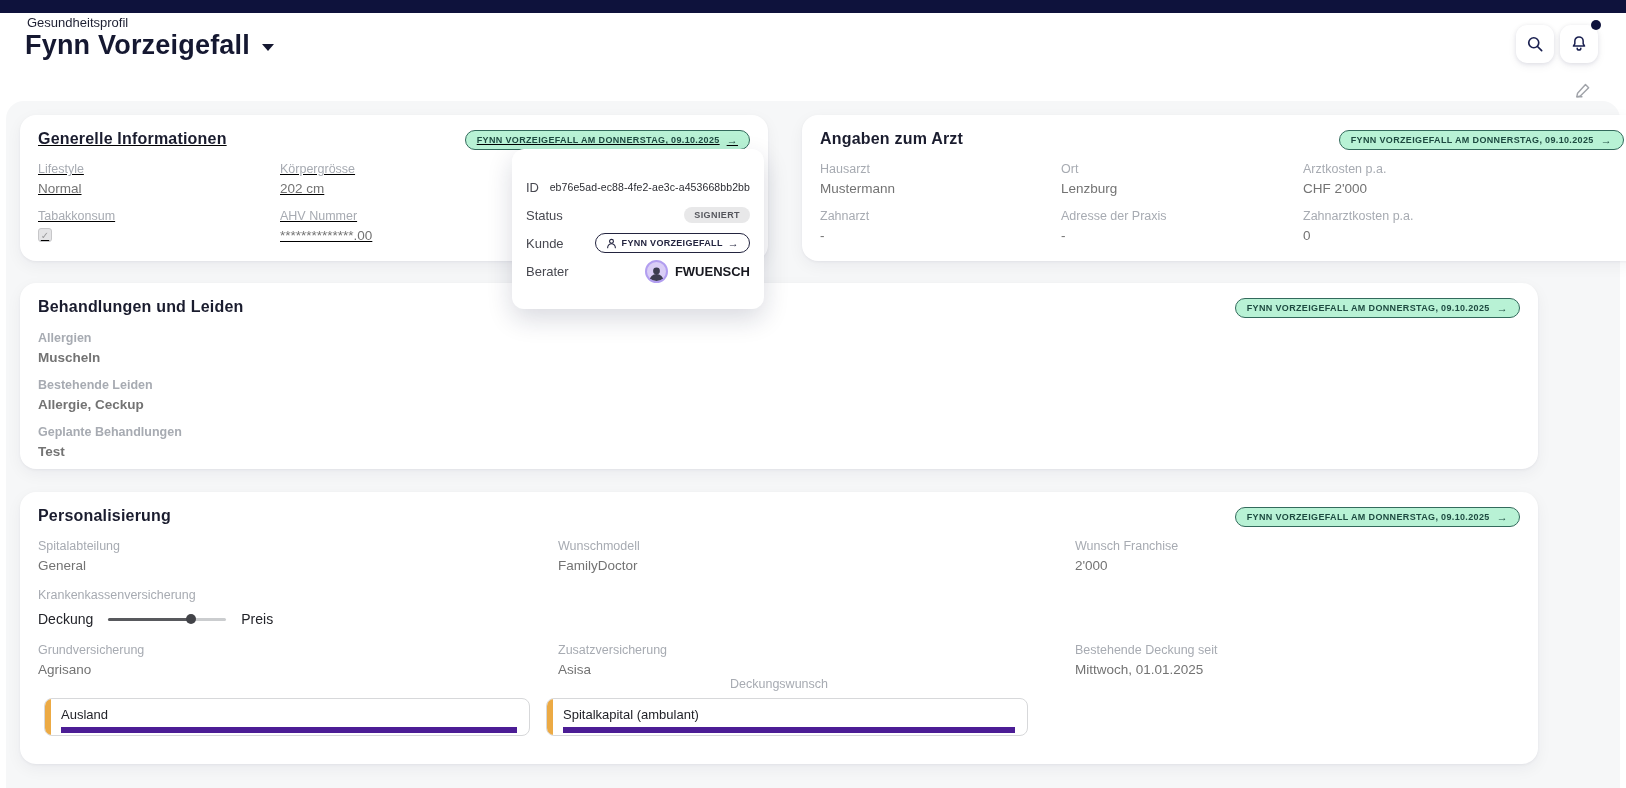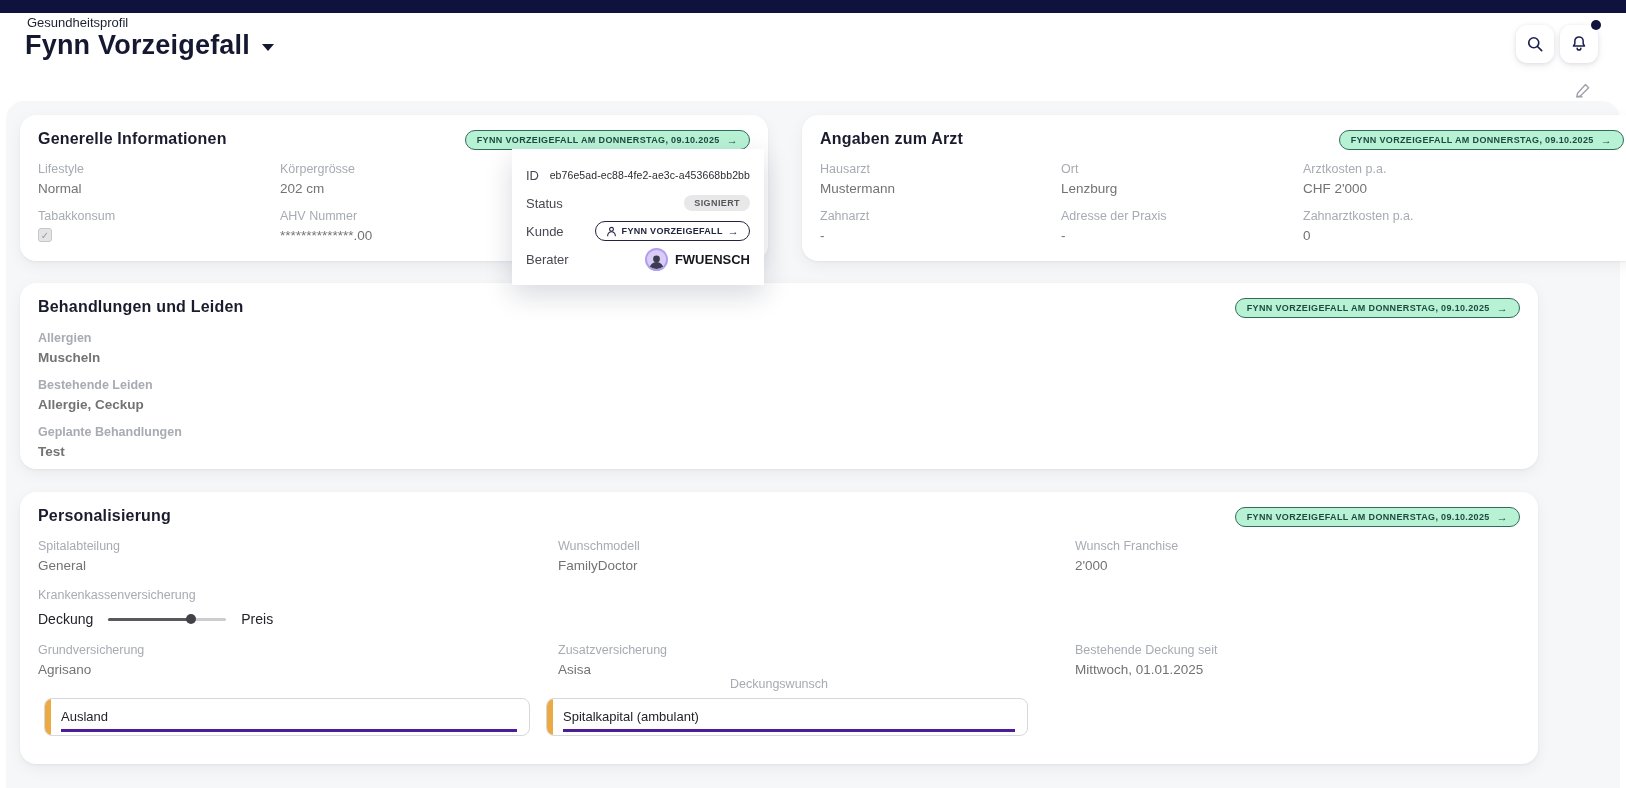--- a/index.html
+++ b/index.html
@@ -41,21 +41,21 @@
   .grid3a { display:grid; grid-template-columns:241px 242px 1fr; row-gap:13px; margin-top:12px; }
   .grid3b { display:grid; grid-template-columns:520px 517px 1fr; }
   .stackfield { margin-top:13px;font-weight:bold; }
 
   .checkbox { width:14px; height:14px; background:#e4e4e6; border:1px solid #c7c7c9; border-radius:3px;
               display:flex; align-items:center; justify-content:center; font-size:10px; color:#9a9a9c;
               margin-top:2px; }
 
   
   .popup { position:absolute; left:512px; top:149px; width:252px; min-height:136px; background:#fff;
-           border-radius:0; box-shadow:0 10px 26px rgba(20,25,60,0.16); padding:12px 14px; z-index:30; }
+           border-radius:12px; box-shadow:0 10px 26px rgba(20,25,60,0.16); padding:24px 14px; z-index:30; }
   .prow { display:flex; justify-content:space-between; align-items:center; min-height:28px; }
   .plabel { font-size:13px; color:#474850; }
   .pid { font-size:10.5px; color:#2c2d33; letter-spacing:0.1px; }
   .status-pill { background:#e8e8e9; color:#55565c; border-radius:10px; padding:3px 10px;
                  font-size:9px; font-weight:700; letter-spacing:0.4px; }
   .kunde-pill { display:inline-flex; align-items:center; gap:5px; border:1px solid #23243f;
                 border-radius:999px; padding:3px 10px; font-size:9px; font-weight:700;
                 color:#23243f; background:#fff; cursor:pointer; letter-spacing:0.3px; }
   .berater { display:inline-flex; align-items:center; gap:7px; }
   .avatar { width:23px; height:23px; border-radius:50%; background:#d9cdf6; border:2px solid #b29ef0;
@@ -70,21 +70,21 @@
   .track .fill { position:absolute; left:0; top:0; height:3px; width:70%; background:#58595d; border-radius:2px; }
   .track .knob { position:absolute; left:70%; top:50%; transform:translate(-50%,-50%);
                  width:10px; height:10px; border-radius:50%; background:#424348; cursor:grab; }
 
   
   .wunschrow { display:flex; gap:16px; margin-top:7px; margin-left:6px; }
   .wunschbox { position:relative; height:38px; border:1px solid #d7d8da; border-radius:8px;
                background:#fff; overflow:hidden; display:flex; align-items:center; padding:0 12px 0 16px;
                cursor:pointer; }
   .wunschbox::before { content:""; position:absolute; left:0; top:0; bottom:0; width:6px; background:#ecaa44; }
-  .wunschbox .wtext { flex:1; font-size:13px; color:#222329; border-bottom:3px solid #4c1d95;
+  .wunschbox .wtext { flex:1; font-size:13px; color:#222329; border-bottom:6px solid #4c1d95;
                       padding-bottom:5px; margin-top:6px; }
   .wb1 { width:486px; } .wb2 { width:482px; }
 </style>
 </head>
 <body>
 
 <div class="topbar"></div>
 
 <div class="breadcrumb">Gesundheitsprofil</div>
 <div class="titlerow">
@@ -106,21 +106,21 @@
 </div>
 <div class="notifdot"></div>
 
 <svg class="editicon" viewBox="0 0 24 24">
   <path d="M4 20h6" stroke="#a0a3a9" stroke-width="1.8" fill="none" stroke-linecap="round"></path>
   <path d="M14.5 4.5l4 4L8 19l-4.5 1 1-4.5L14.5 4.5z" fill="none" stroke="#a0a3a9" stroke-width="1.8" stroke-linejoin="round"></path>
 </svg>
 
 <div class="graypanel"></div>
 
-<div class="card" style="left:20px; top:115px; width:748px; height:146px;">
+<div class="card" style="left:20px; top:115px; width:748px; height:146px;text-decoration:underline;">
   <div class="card-head">
     <div class="card-title">Generelle Informationen</div>
     <div class="badge">
       <span>FYNN VORZEIGEFALL AM DONNERSTAG, 09.10.2025</span>
       <span class="arr">→</span>
     </div>
   </div>
   <div class="grid2">
     <div>
       <div class="flabel">Lifestyle</div>

